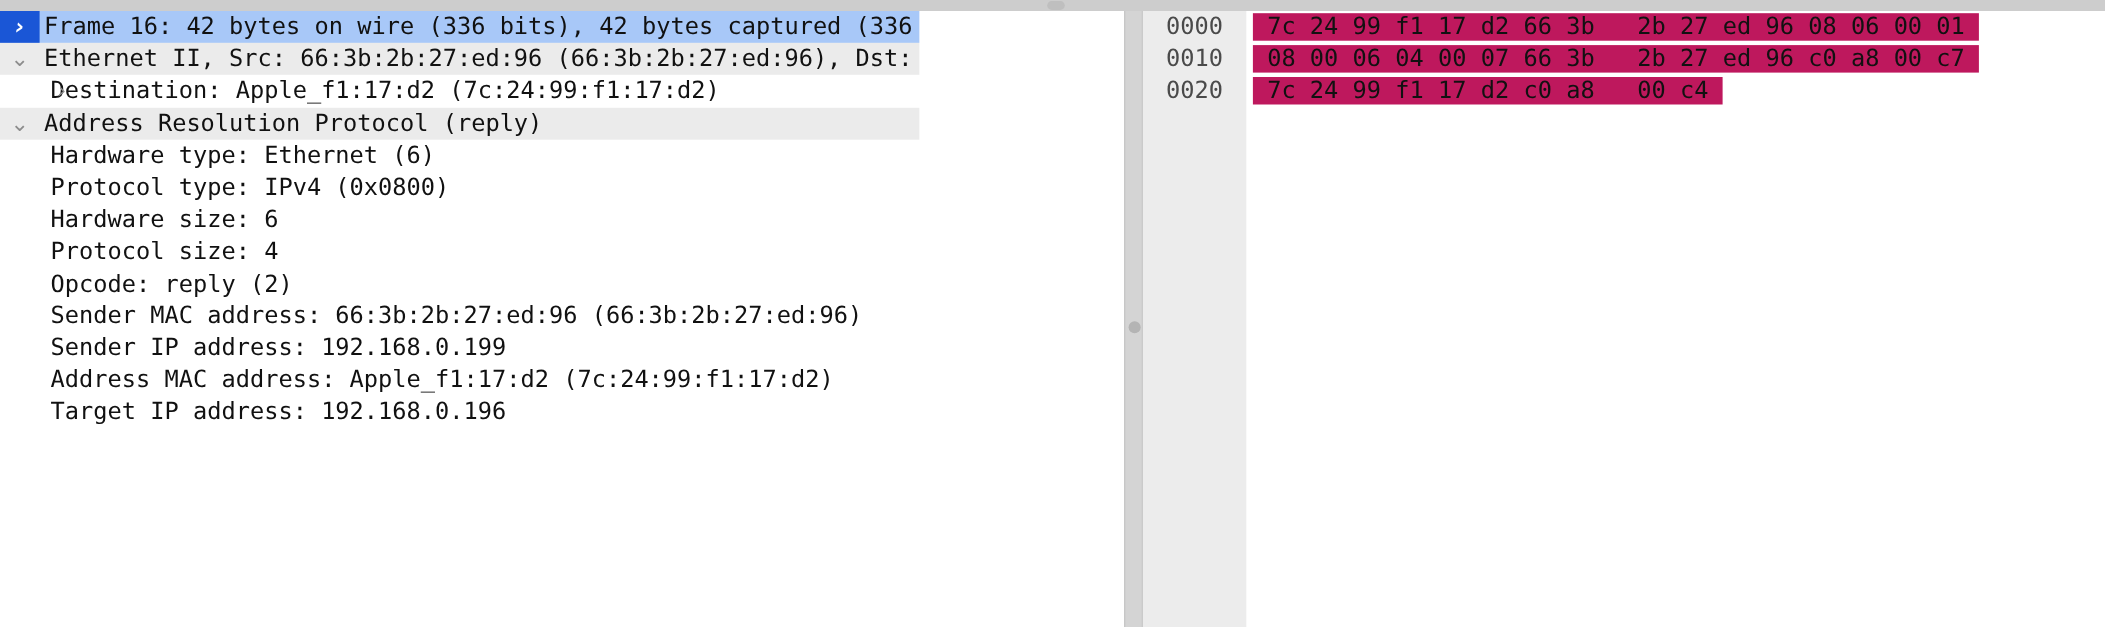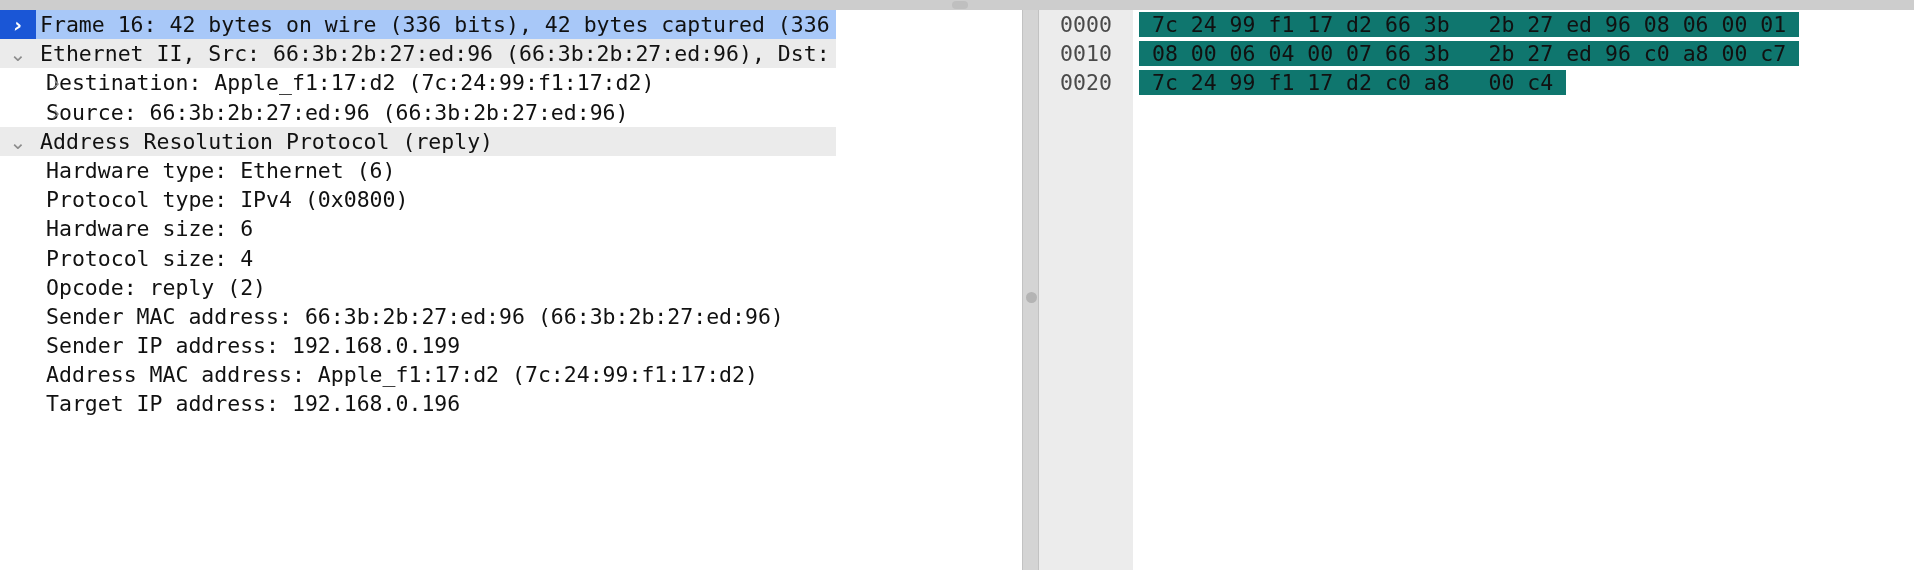--- a/index.html
+++ b/index.html
@@ -143,38 +143,37 @@
     text-align: center;
     color: #4a4a4a;
   }
   .hexrow .hx {
     position: absolute;
     left: 100px; top: 0;
     white-space: pre;
     color: #111111;
   }
   .hexrow .hx .sel {
-    background: #0f766e;
+    background: #be185d;
   }
 </style>
 </head>
 <body>
 
 <div id="app">
 
   <div class="top-strip">
     <div class="top-strip-grip"></div>
   </div>
 
   <div class="detail-pane">
     <div class="tree-clip" id="tree-clip">
         <div class="trow lvl0 selected"><span class="arrowcell"><i class="chev right"></i></span><span class="label">Frame 16: 42 bytes on wire (336 bits), 42 bytes captured (336 bits) on interface en0, id 0</span></div>
         <div class="trow lvl0 group"><span class="arrowcell"><i class="chev down"></i></span><span class="label">Ethernet II, Src: 66:3b:2b:27:ed:96 (66:3b:2b:27:ed:96), Dst: Apple_f1:17:d2 (7c:24:99:f1:17:d2)</span></div>
         <div class="trow lvl1"><span class="arrowcell"><i class="chev right"></i></span><span class="label">Destination: Apple_f1:17:d2 (7c:24:99:f1:17:d2)</span></div>
-        <div class="trow lvl1"><span class="arrowcell"><i class="chev right"></i></span><span class="label">Source: 66:3b:2b:27:ed:96 (66:3b:2b:27:ed:96)</span></div>
         <div class="trow lvl0 group"><span class="arrowcell"><i class="chev down"></i></span><span class="label">Address Resolution Protocol (reply)</span></div>
         <div class="trow lvl1"><span class="arrowcell"></span><span class="label">Hardware type: Ethernet (6)</span></div>
         <div class="trow lvl1"><span class="arrowcell"></span><span class="label">Protocol type: IPv4 (0x0800)</span></div>
         <div class="trow lvl1"><span class="arrowcell"></span><span class="label">Hardware size: 6</span></div>
         <div class="trow lvl1"><span class="arrowcell"></span><span class="label">Protocol size: 4</span></div>
         <div class="trow lvl1"><span class="arrowcell"></span><span class="label">Opcode: reply (2)</span></div>
         <div class="trow lvl1"><span class="arrowcell"></span><span class="label">Sender MAC address: 66:3b:2b:27:ed:96 (66:3b:2b:27:ed:96)</span></div>
         <div class="trow lvl1"><span class="arrowcell"></span><span class="label">Sender IP address: 192.168.0.199</span></div>
         <div class="trow lvl1"><span class="arrowcell"></span><span class="label">Address MAC address: Apple_f1:17:d2 (7c:24:99:f1:17:d2)</span></div>
         <div class="trow lvl1"><span class="arrowcell"></span><span class="label">Target IP address: 192.168.0.196</span></div>

